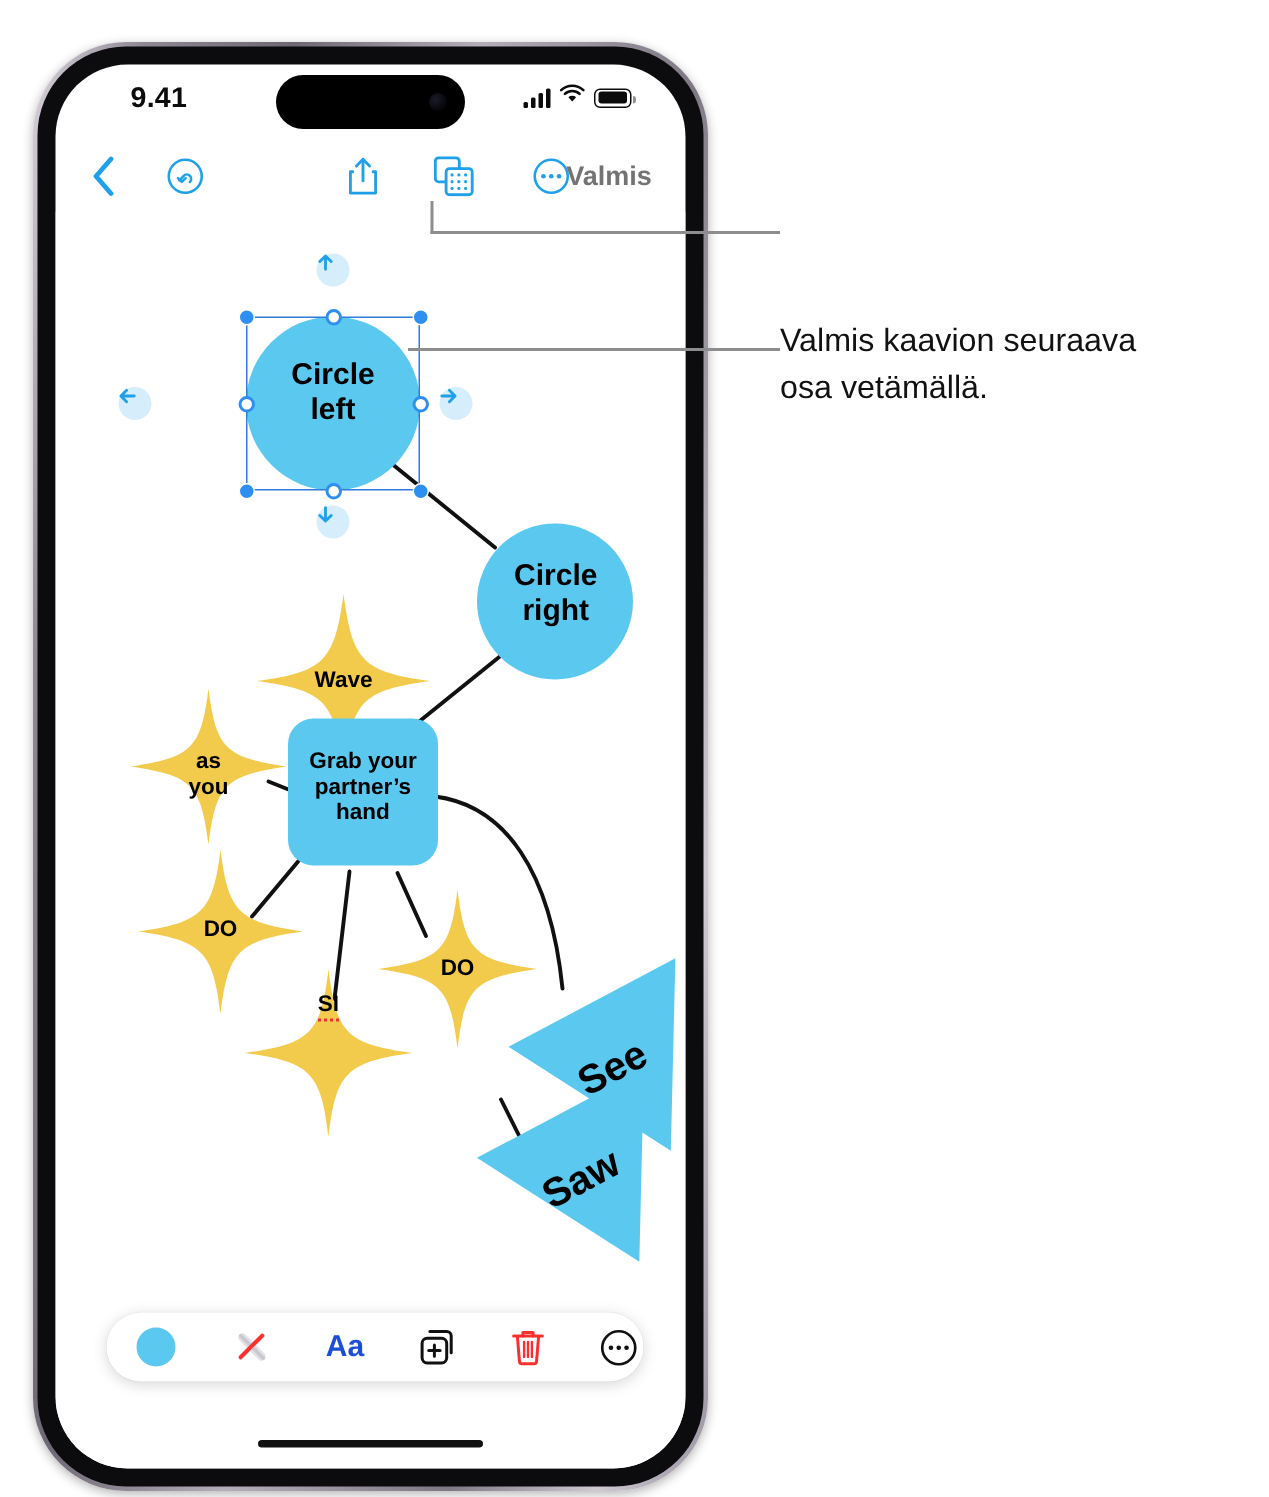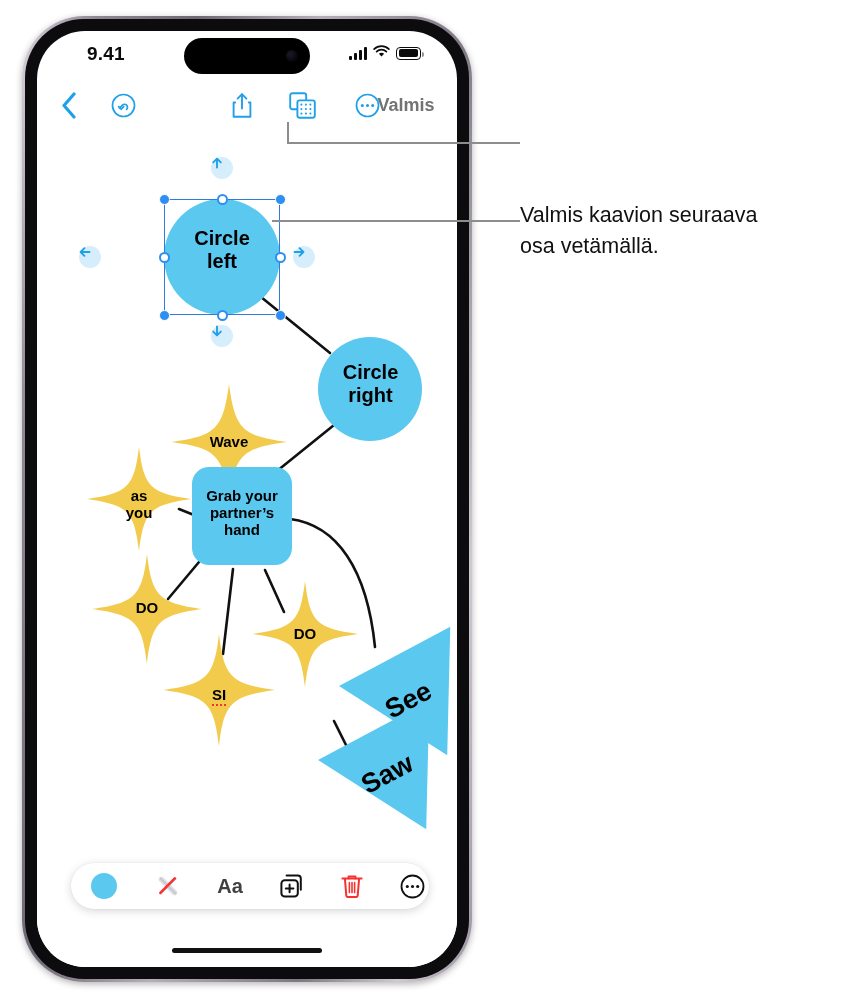--- a/index.html
+++ b/index.html
@@ -1,21 +1,21 @@
 <!DOCTYPE html>
 <html><head>
 <meta charset="utf-8">
 <style>
   html,body{margin:0;padding:0;}
   body{
     width:846px;height:998px;background:#ffffff;
     font-family:"Liberation Sans",sans-serif;
     overflow:hidden;position:relative;
   }
-  #root{position:absolute;inset:0;}
+  #root{position:absolute;inset:0;margin-top:12px;}
 
   
   .phone-outer{
     position:absolute;left:22px;top:16px;width:450px;height:966px;
     border-radius:62px;
     background:linear-gradient(100deg,#d9d4dc 0%,#8e8794 12%,#6e6874 28%,#b5aeba 48%,#7e7884 72%,#cfc9d2 88%,#9b94a2 100%);
     box-shadow:0 2px 7px rgba(0,0,0,.30);
   }
   .phone-band{
     position:absolute;left:3px;top:3px;right:3px;bottom:3px;
@@ -83,21 +83,21 @@
   
   .botbar{
     position:absolute;left:34px;bottom:58px;width:358px;height:46px;border-radius:23px;background:#fff;
     box-shadow:0 2px 10px rgba(0,0,0,.16),0 0 0 .5px rgba(0,0,0,.04);
     display:flex;align-items:center;
   }
   .bb{flex:0 0 auto;display:flex;align-items:center;justify-content:center;height:46px;}
   .bb-color{width:66px;}
   .swatch{width:26px;height:26px;border-radius:50%;background:#5bc8f0;}
   .bb-pen{width:62px;}
-  .bb-text{width:62px;font-size:20px;font-weight:600;color:#404040;}
+  .bb-text{width:62px;font-size:20px;font-weight:600;color:#1d4ed8;}
   .divider{width:1px;height:24px;background:#cfcfd2;}
   .bb-dup{width:62px;}
   .bb-del{width:58px;}
   .bb-more{width:62px;}
   .home-ind{position:absolute;left:50%;transform:translateX(-50%);bottom:14px;width:150px;height:5px;border-radius:3px;background:#111;}
 
   
   .callout{position:absolute;color:#111;font-size:21.5px;line-height:1.42;white-space:pre-line;}
   .callout-1{left:520px;top:54px;width:310px;}
   .callout-2{left:520px;top:200px;width:310px;}
@@ -240,21 +240,21 @@
           <div class="node-label" style="left:281px;top:232px;width:105px;font-size:20px;">Circle
 right</div>
           <div class="node-label" style="left:134px;top:304px;width:116px;font-size:15px;">Wave</div>
           <div class="node-label" style="left:50px;top:358px;width:104px;font-size:15px;">as
 you</div>
           <div class="node-label" style="left:155px;top:358px;width:100px;font-size:15px;">Grab your
 partner’s
 hand</div>
           <div class="node-label" style="left:55px;top:470px;width:110px;font-size:15px;">DO</div>
           <div class="node-label" style="left:215px;top:496px;width:106px;font-size:15px;">DO</div>
-          <div class="node-label" style="left:126px;top:557px;width:112px;font-size:15px;"><span class="sp-err">SI</span></div>
+          <div class="node-label" style="left:126px;top:520px;width:112px;font-size:15px;"><span class="sp-err">SI</span></div>
           <div class="node-label" style="left:312px;top:555px;width:126px;font-size:27px;transform:rotate(-28deg);transform-origin:63px 23px;">See</div>
           <div class="node-label" style="left:291px;top:629px;width:126px;font-size:27px;transform:rotate(-28deg);transform-origin:63px 23px;">Saw</div>
 
           <div class="sel-box" style="left:127px;top:70px;width:116px;height:116px;"></div>
           <div class="hdl" style="left:121.5px;top:64.5px;"></div>
           <div class="hdl white" style="left:179.5px;top:64.5px;"></div>
           <div class="hdl" style="left:237.5px;top:64.5px;"></div>
           <div class="hdl white" style="left:121.5px;top:122.5px;"></div>
           <div class="hdl white" style="left:237.5px;top:122.5px;"></div>
           <div class="hdl" style="left:121.5px;top:180.5px;"></div>

